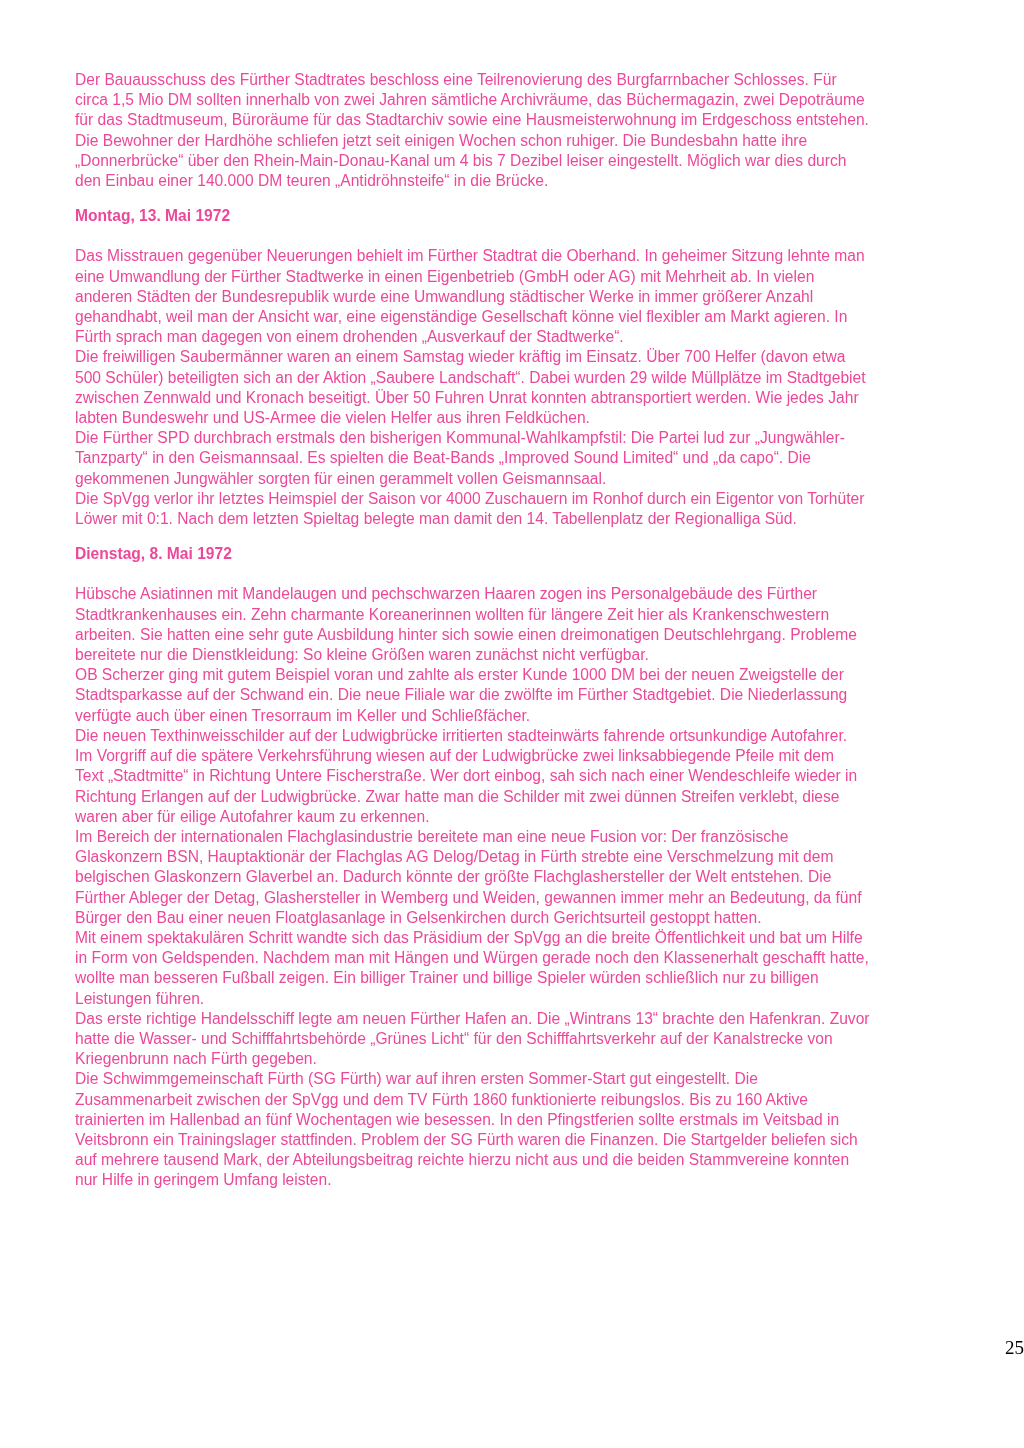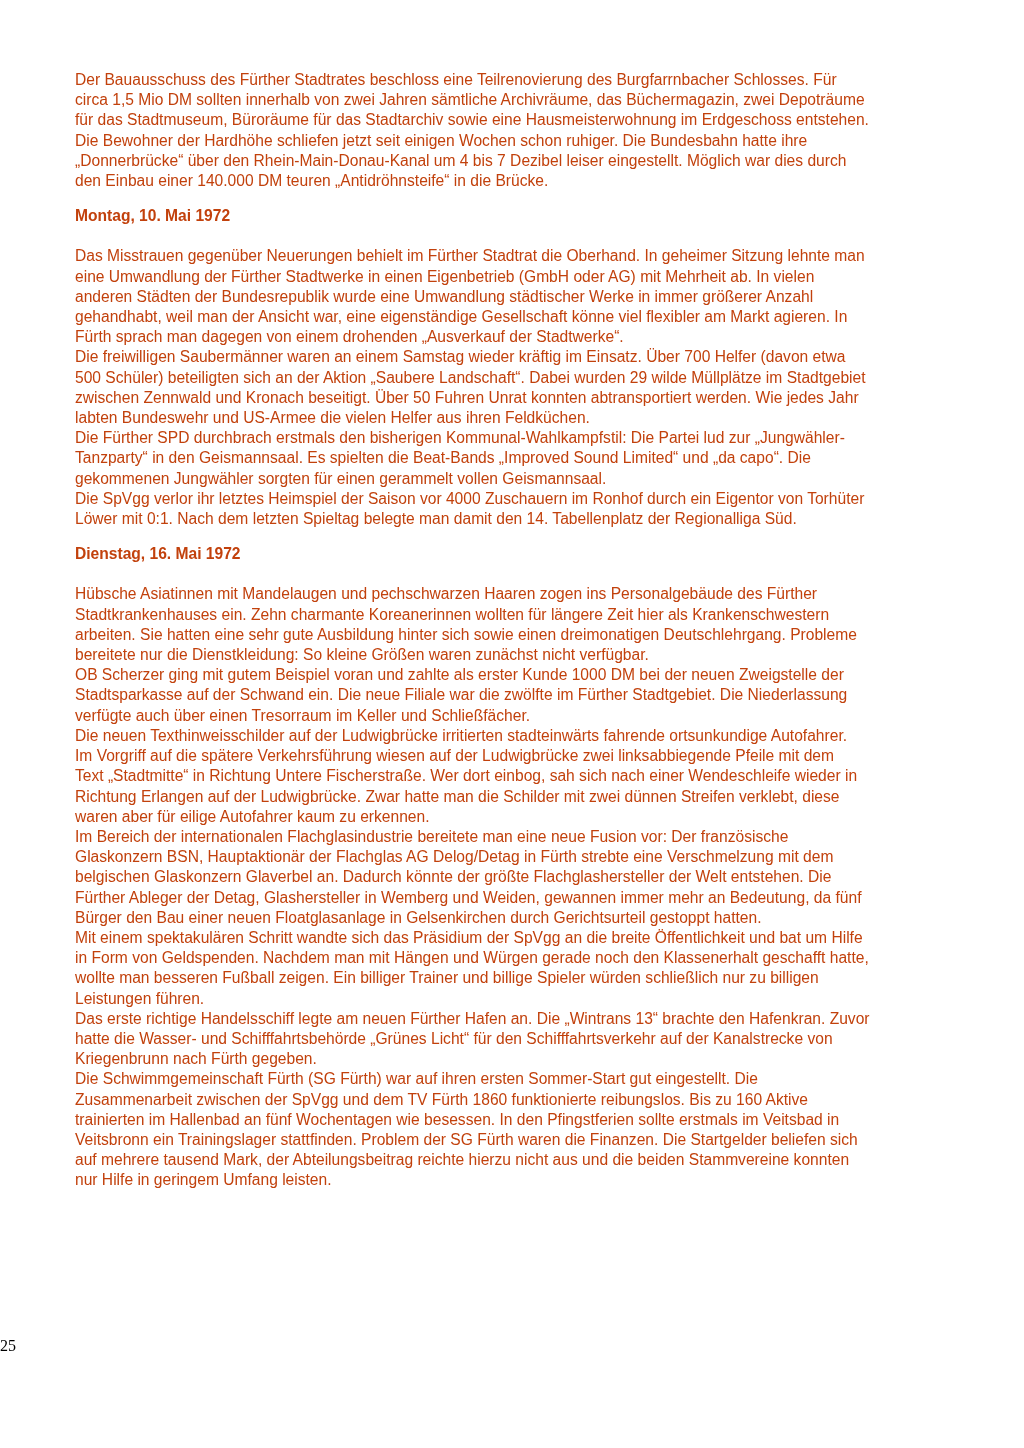--- a/index.html
+++ b/index.html
@@ -16,75 +16,75 @@
     color: #000000;
     font-family: "Liberation Sans", sans-serif;
   }
   .content {
     position: absolute;
     left: 75px;
     top: 70px;
     width: 900px;
     font-size: 15.6px;
     line-height: 20.2px;
-    color: #c2410c;
+    color: #ec4899;
   }
   .body-text {
     white-space: pre;          
     margin: 0;
     font-weight: normal;
   }
   .heading {
     font-size: 15.6px;
     line-height: 20.2px;
     font-weight: bold;
     margin: 15px 0 20px 0;
     white-space: pre;
   }
   .page-number {
     position: absolute;
     left: 0;
     top: 1337px;
     width: 100%;
-    text-align: left;
+    text-align: right;
     font-family: "Liberation Serif", serif;
-    font-size: 16px;
+    font-size: 19px;
     color: #000000;
   }
 </style>
 </head>
 <body>
 
 <div class="page">
   <div class="content">
 
     <p class="body-text">Der Bauausschuss des Fürther Stadtrates beschloss eine Teilrenovierung des Burgfarrnbacher Schlosses. Für
 circa 1,5 Mio DM sollten innerhalb von zwei Jahren sämtliche Archivräume, das Büchermagazin, zwei Depoträume
 für das Stadtmuseum, Büroräume für das Stadtarchiv sowie eine Hausmeisterwohnung im Erdgeschoss entstehen.
 Die Bewohner der Hardhöhe schliefen jetzt seit einigen Wochen schon ruhiger. Die Bundesbahn hatte ihre
 „Donnerbrücke“ über den Rhein-Main-Donau-Kanal um 4 bis 7 Dezibel leiser eingestellt. Möglich war dies durch
 den Einbau einer 140.000 DM teuren „Antidröhnsteife“ in die Brücke.</p>
 
-    <h2 class="heading">Montag, 10. Mai 1972</h2>
+    <h2 class="heading">Montag, 13. Mai 1972</h2>
     <p class="body-text">Das Misstrauen gegenüber Neuerungen behielt im Fürther Stadtrat die Oberhand. In geheimer Sitzung lehnte man
 eine Umwandlung der Fürther Stadtwerke in einen Eigenbetrieb (GmbH oder AG) mit Mehrheit ab. In vielen
 anderen Städten der Bundesrepublik wurde eine Umwandlung städtischer Werke in immer größerer Anzahl
 gehandhabt, weil man der Ansicht war, eine eigenständige Gesellschaft könne viel flexibler am Markt agieren. In
 Fürth sprach man dagegen von einem drohenden „Ausverkauf der Stadtwerke“.
 Die freiwilligen Saubermänner waren an einem Samstag wieder kräftig im Einsatz. Über 700 Helfer (davon etwa
 500 Schüler) beteiligten sich an der Aktion „Saubere Landschaft“. Dabei wurden 29 wilde Müllplätze im Stadtgebiet
 zwischen Zennwald und Kronach beseitigt. Über 50 Fuhren Unrat konnten abtransportiert werden. Wie jedes Jahr
 labten Bundeswehr und US-Armee die vielen Helfer aus ihren Feldküchen.
 Die Fürther SPD durchbrach erstmals den bisherigen Kommunal-Wahlkampfstil: Die Partei lud zur „Jungwähler-
 Tanzparty“ in den Geismannsaal. Es spielten die Beat-Bands „Improved Sound Limited“ und „da capo“. Die
 gekommenen Jungwähler sorgten für einen gerammelt vollen Geismannsaal.
 Die SpVgg verlor ihr letztes Heimspiel der Saison vor 4000 Zuschauern im Ronhof durch ein Eigentor von Torhüter
 Löwer mit 0:1. Nach dem letzten Spieltag belegte man damit den 14. Tabellenplatz der Regionalliga Süd.</p>
 
-    <h2 class="heading">Dienstag, 16. Mai 1972</h2>
+    <h2 class="heading">Dienstag, 8. Mai 1972</h2>
     <p class="body-text">Hübsche Asiatinnen mit Mandelaugen und pechschwarzen Haaren zogen ins Personalgebäude des Fürther
 Stadtkrankenhauses ein. Zehn charmante Koreanerinnen wollten für längere Zeit hier als Krankenschwestern
 arbeiten. Sie hatten eine sehr gute Ausbildung hinter sich sowie einen dreimonatigen Deutschlehrgang. Probleme
 bereitete nur die Dienstkleidung: So kleine Größen waren zunächst nicht verfügbar.
 OB Scherzer ging mit gutem Beispiel voran und zahlte als erster Kunde 1000 DM bei der neuen Zweigstelle der
 Stadtsparkasse auf der Schwand ein. Die neue Filiale war die zwölfte im Fürther Stadtgebiet. Die Niederlassung
 verfügte auch über einen Tresorraum im Keller und Schließfächer.</p>
 
     <p class="body-text">Die neuen Texthinweisschilder auf der Ludwigbrücke irritierten stadteinwärts fahrende ortsunkundige Autofahrer.
 Im Vorgriff auf die spätere Verkehrsführung wiesen auf der Ludwigbrücke zwei linksabbiegende Pfeile mit dem

